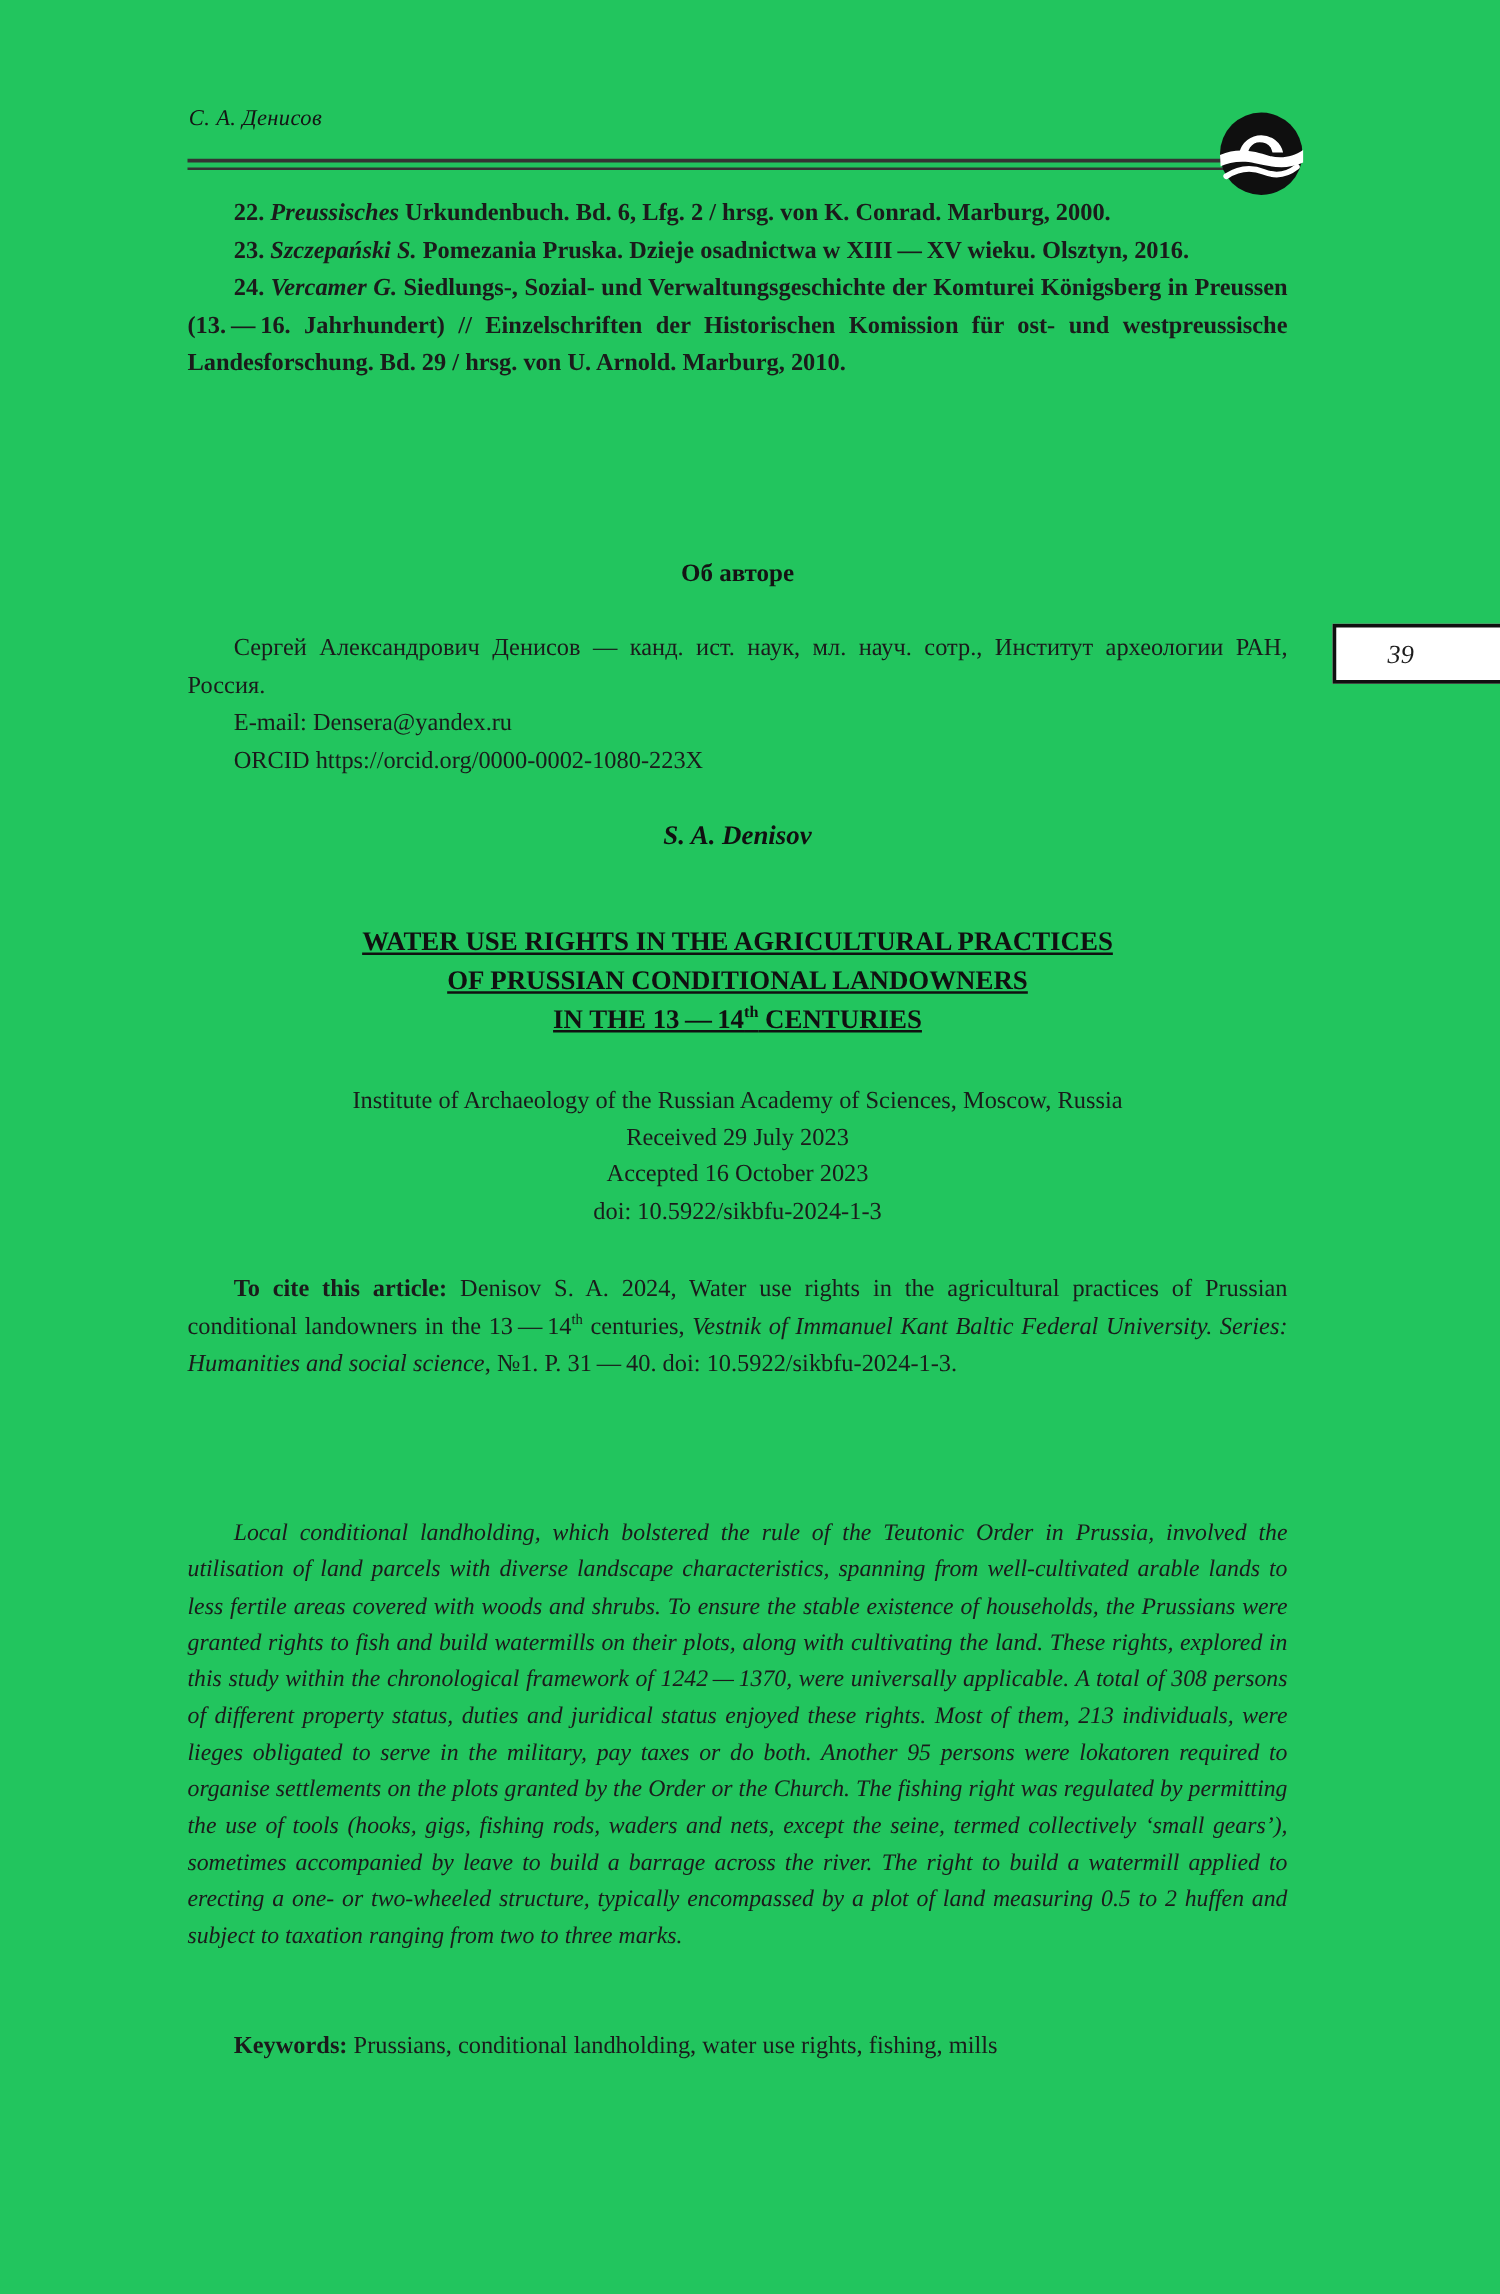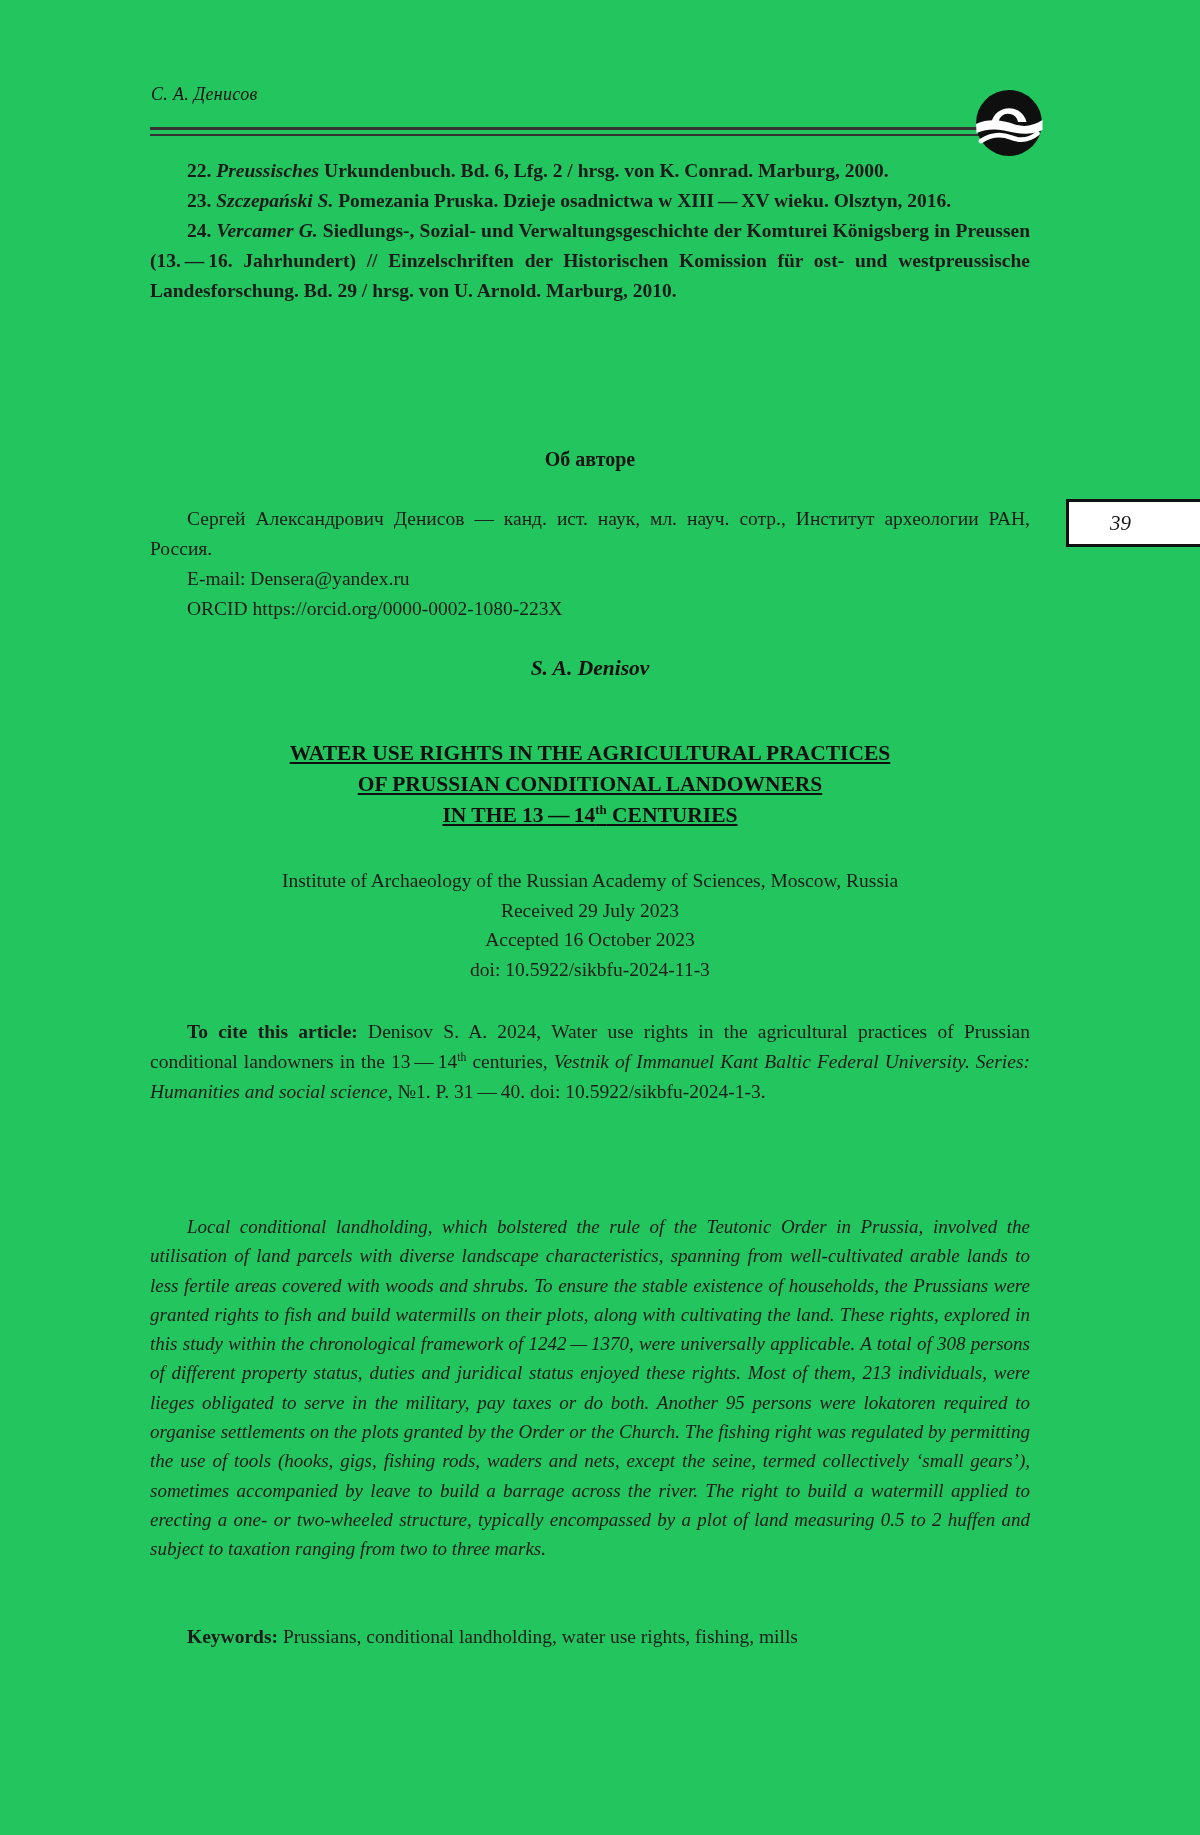--- a/index.html
+++ b/index.html
@@ -107,21 +107,21 @@
   <div class="title">
     <div>WATER USE RIGHTS IN THE AGRICULTURAL PRACTICES</div>
     <div>OF PRUSSIAN CONDITIONAL LANDOWNERS</div>
     <div><span>IN THE 13 — 14</span><sup>th</sup><span> CENTURIES</span></div>
   </div>
 
   <div class="affil">
     <div>Institute of Archaeology of the Russian Academy of Sciences, Moscow, Russia</div>
     <div>Received 29 July 2023</div>
     <div>Accepted 16 October 2023</div>
-    <div>doi: 10.5922/sikbfu-2024-11-3</div>
+    <div>doi: 10.5922/sikbfu-2024-1-3</div>
   </div>
 
   <p class="citation"><span class="lead">To cite this article: </span><span>Denisov S. A. 2024, Water use rights in the agricultural practices of Prussian conditional landowners in the 13 — 14</span><sup>th</sup><span> centuries, </span><span class="journal">Vestnik of Immanuel Kant Baltic Federal University. Series: Humanities and social science</span><span>, №1. P. 31 — 40. doi: 10.5922/sikbfu-2024-1-3.</span></p>
 
   <p class="abstract">Local conditional landholding, which bolstered the rule of the Teutonic Order in Prussia, involved the utilisation of land parcels with diverse landscape characteristics, spanning from well-cultivated arable lands to less fertile areas covered with woods and shrubs. To ensure the stable existence of households, the Prussians were granted rights to fish and build watermills on their plots, along with cultivating the land. These rights, explored in this study within the chronological framework of 1242 — 1370, were universally applicable. A total of 308 persons of different property status, duties and juridical status enjoyed these rights. Most of them, 213 individuals, were lieges obligated to serve in the military, pay taxes or do both. Another 95 persons were lokatoren required to organise settlements on the plots granted by the Order or the Church. The fishing right was regulated by permitting the use of tools (hooks, gigs, fishing rods, waders and nets, except the seine, termed collectively ‘small gears’), sometimes accompanied by leave to build a barrage across the river. The right to build a watermill applied to erecting a one- or two-wheeled structure, typically encompassed by a plot of land measuring 0.5 to 2 huffen and subject to taxation ranging from two to three marks.</p>
 
   <p class="keywords"><span class="lead">Keywords: </span><span>Prussians, conditional landholding, water use rights, fishing, mills</span></p>
 
 </div>
 

